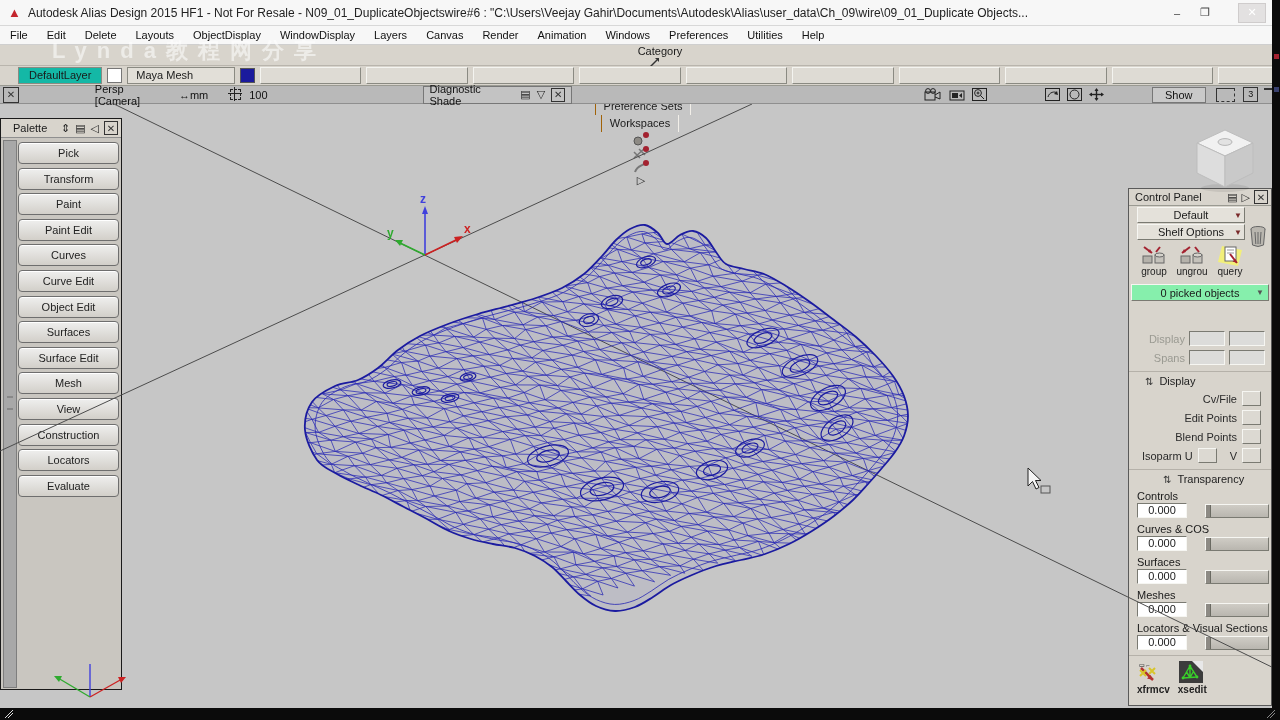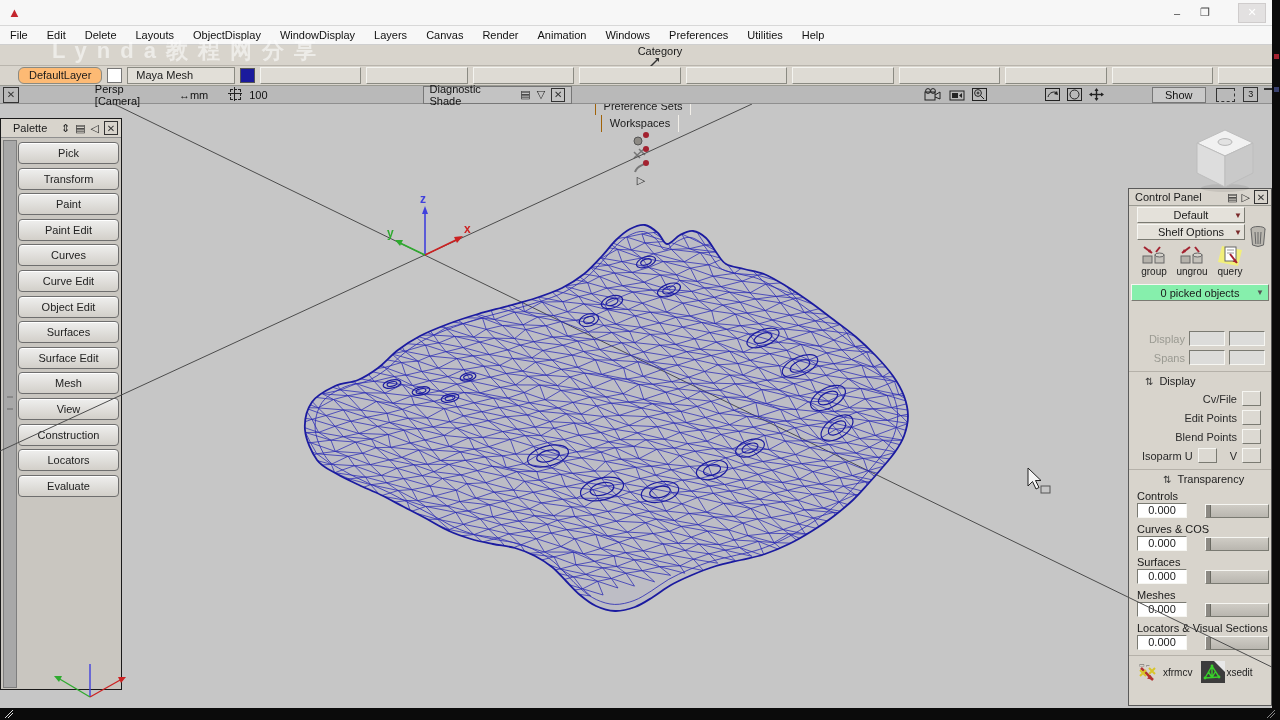--- a/index.html
+++ b/index.html
@@ -87,21 +87,21 @@
   .cb-row{display:flex;align-items:center;justify-content:flex-end;gap:5px;padding:2px 10px 2px 0;color:#2a2a2a;}
   .checkbox{width:17px;height:13px;background:#dcd9d2;border:1px solid;border-color:#f6f6f2 #7a7a72 #7a7a72 #f6f6f2;}
   .tr-label{padding:3px 0 1px 8px;color:#1a1a1a;}
   .tr-row{display:flex;align-items:center;padding:0 2px 2px 8px;gap:18px;}
   .tr-val{width:48px;height:13px;background:#fff;border:1px solid;border-color:#7a7a72 #f6f6f2 #f6f6f2 #7a7a72;
           text-align:center;line-height:13px;}
   .tr-track{flex:1;height:12px;background:linear-gradient(#cfccc5,#b9b6af);border:1px solid;
             border-color:#f6f6f2 #7a7a72 #7a7a72 #f6f6f2;position:relative;}
   .tr-thumb{position:absolute;left:0;top:0;width:4px;height:100%;background:#8d8a84;border-right:1px solid #6a6a62;}
   #cp-tools{display:flex;gap:8px;padding:4px 0 0 8px;border-top:1px solid #b5b1a9;margin-top:3px;}
-  .cp-tool{display:flex;flex-direction:row;align-items:center;font-size:10px;color:#222;}
+  .cp-tool{display:flex;flex-direction:column;align-items:flex-start;font-size:10px;color:#222;font-weight:bold;}
   
   #watermark{left:52px;top:36px;font-size:22px;font-weight:bold;letter-spacing:10px;
              color:rgba(255,255,255,0.55);z-index:50;pointer-events:none;white-space:nowrap;}
   #right-strip{left:1272px;top:0;width:8px;height:720px;background:#0b0b0b;z-index:40;}
   #bottom-bar{left:0;top:708px;width:1280px;height:12px;background:#0b0b0b;z-index:40;
               display:flex;align-items:center;justify-content:space-between;padding:0 4px;box-sizing:border-box;}
   .grip{width:10px;height:10px;}
   #viewcube{left:1186px;top:116px;z-index:5;}
   .dda{font-size:8px;}
 </style>
@@ -179,20 +179,21 @@
       <polygon points="126,677 118,677 121,683" fill="#cc2222" stroke="none"></polygon>
     </g>
     <g>
       <polygon points="1028,468 1028,486 1032.5,481.5 1036,489 1039,487.5 1035.5,480.5 1041,480.5" fill="#f5f5f5" stroke="#222" stroke-width="1"></polygon>
       <rect x="1041" y="486" width="9" height="7" fill="none" stroke="#555"></rect>
     </g>
   </svg>
 
 <div id="titlebar" class="abs">
   <span id="app-logo">▲</span>
+  <span id="title-text">Autodesk Alias Design 2015 HF1 - Not For Resale   - N09_01_DuplicateObjectswire#6 : "C:\Users\Veejay Gahir\Documents\Autodesk\Alias\user_data\Ch_09\wire\09_01_Duplicate Objects...</span>
   <span class="winbtn" style="position:absolute;right:92px">–</span>
   <span class="winbtn" style="position:absolute;right:64px">❐</span>
   <span class="winbtn" id="btn-close" style="position:absolute;right:14px">✕</span>
 </div>
 
 <div id="menubar" class="abs">
   <span>File</span>
   <span>Edit</span>
   <span>Delete</span>
   <span>Layouts</span>
@@ -235,21 +236,21 @@
   <span class="tbicon">
     <svg width="16" height="14">
         <path d="M3 12 C5 6 9 6 12 4" stroke="#777" stroke-width="2" fill="none"></path>
       </svg>
       <span class="reddot"></span>
   </span>
   <span class="vt-icon" style="margin-left:2px">▷</span>
 </div>
 
 <div id="layerbar" class="abs">
-  <div id="default-layer" style="background: #fdba74; border-radius: 6px;">DefaultLayer</div>
+  <div id="default-layer" style="background: #14b8a6;">DefaultLayer</div>
   <div class="layer-cb"></div>
   <div id="model-btn">Maya Mesh Model</div>
   <div id="model-swatch" style="background: rgb(26, 26, 156);"></div>
   <div class="layer-slot"></div>
   <div class="layer-slot"></div>
   <div class="layer-slot"></div>
   <div class="layer-slot"></div>
   <div class="layer-slot"></div>
   <div class="layer-slot"></div>
   <div class="layer-slot"></div>

